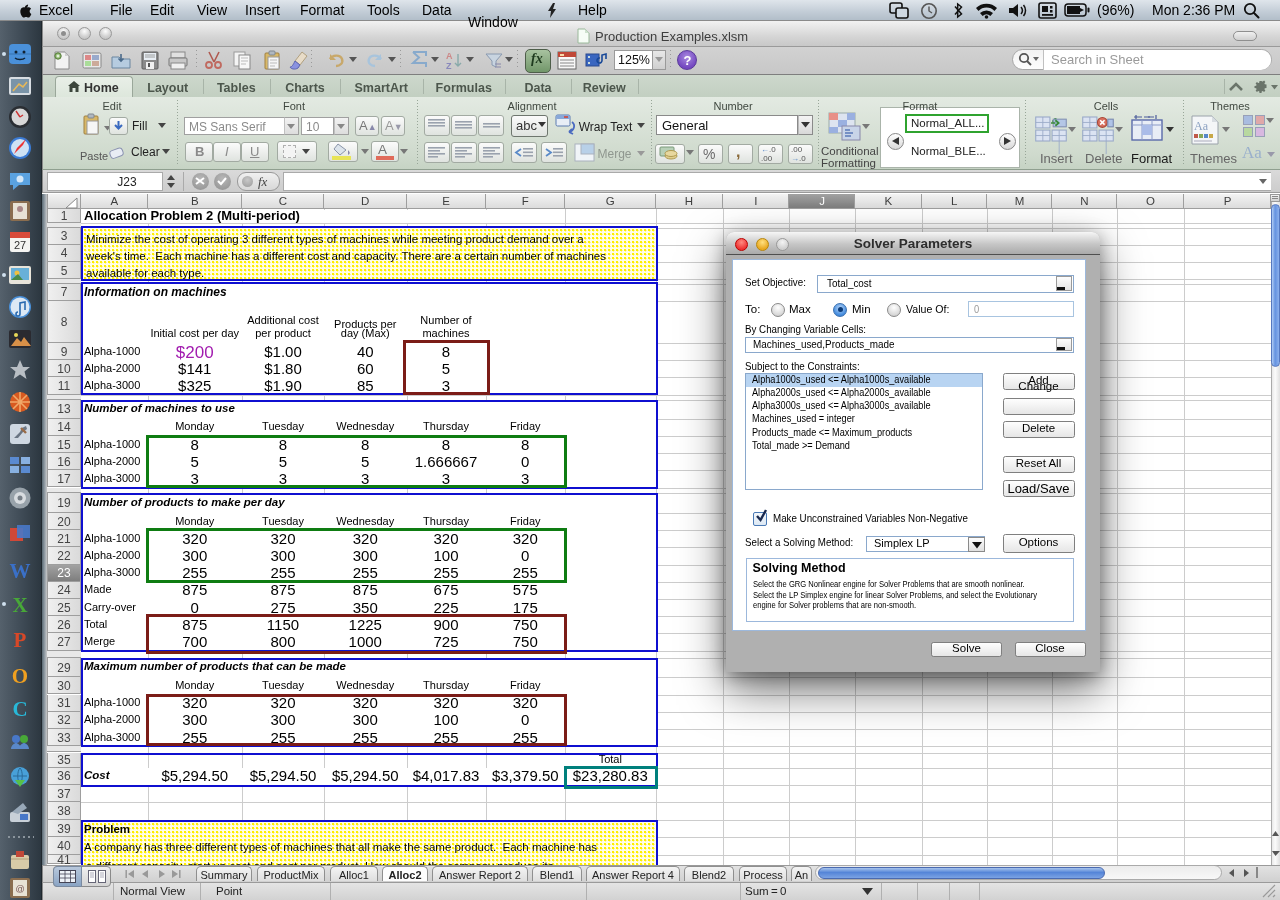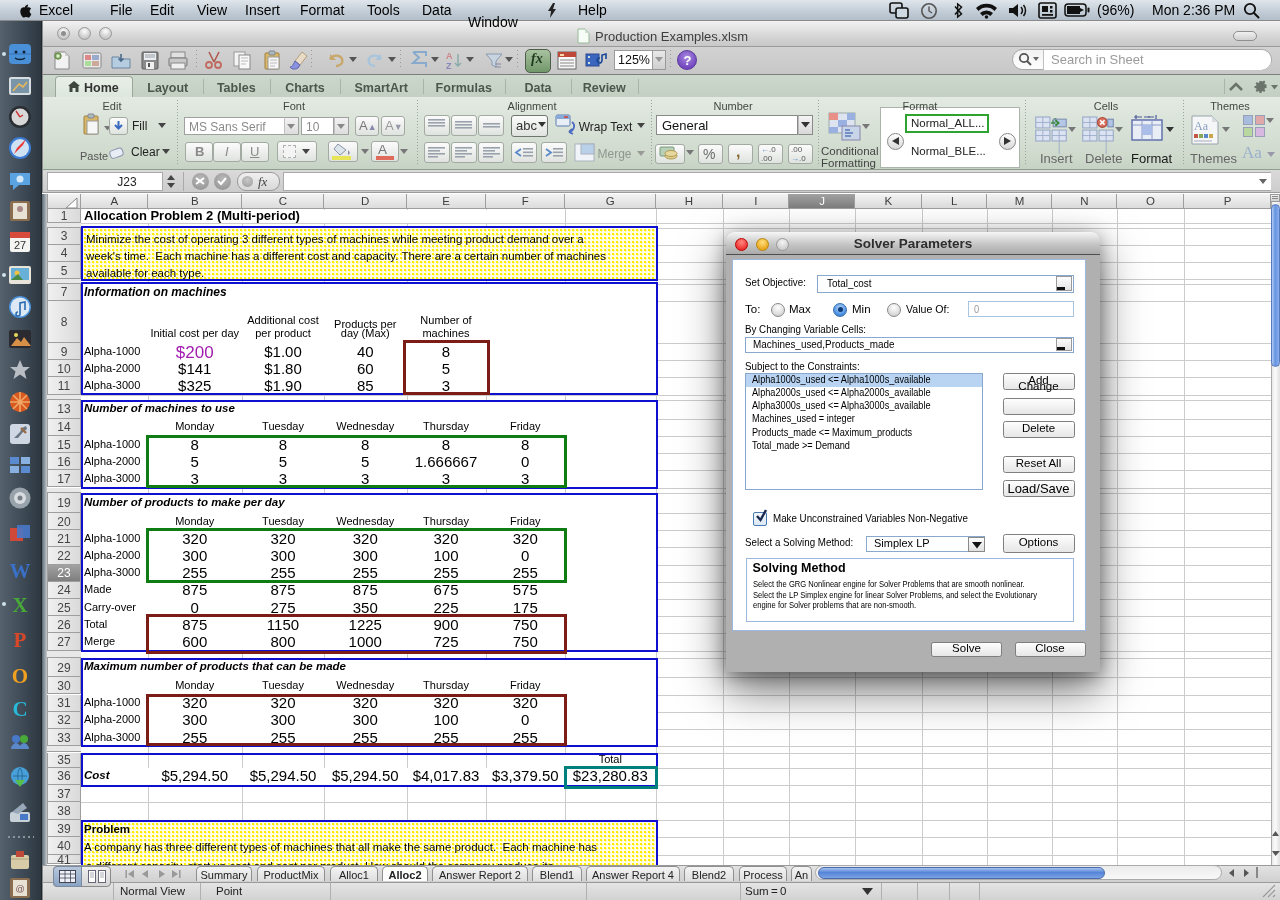--- a/index.html
+++ b/index.html
@@ -933,21 +933,21 @@
 <div class="t ctr" style="left:365.25px;top:598.6px;font-size:15px;color:#000;z-index:7;">350</div>
 <div class="t ctr" style="left:446px;top:598.6px;font-size:15px;color:#000;z-index:7;">225</div>
 <div class="t ctr" style="left:525.25px;top:598.6px;font-size:15px;color:#000;z-index:7;">175</div>
 <div class="t" style="left:84px;top:617.8px;font-size:11px;color:#000;z-index:7;">Total</div>
 <div class="t ctr" style="left:194.75px;top:615.8px;font-size:15px;color:#000;z-index:7;">875</div>
 <div class="t ctr" style="left:283px;top:615.8px;font-size:15px;color:#000;z-index:7;">1150</div>
 <div class="t ctr" style="left:365.25px;top:615.8px;font-size:15px;color:#000;z-index:7;">1225</div>
 <div class="t ctr" style="left:446px;top:615.8px;font-size:15px;color:#000;z-index:7;">900</div>
 <div class="t ctr" style="left:525.25px;top:615.8px;font-size:15px;color:#000;z-index:7;">750</div>
 <div class="t" style="left:84px;top:635px;font-size:11px;color:#000;z-index:7;">Merge</div>
-<div class="t ctr" style="left:194.75px;top:633px;font-size:15px;color:#000;z-index:7;">600</div>
+<div class="t ctr" style="left:194.75px;top:633px;font-size:15px;color:#000;z-index:7;">700</div>
 <div class="t ctr" style="left:283px;top:633px;font-size:15px;color:#000;z-index:7;">800</div>
 <div class="t ctr" style="left:365.25px;top:633px;font-size:15px;color:#000;z-index:7;">1000</div>
 <div class="t ctr" style="left:446px;top:633px;font-size:15px;color:#000;z-index:7;">725</div>
 <div class="t ctr" style="left:525.25px;top:633px;font-size:15px;color:#000;z-index:7;">750</div>
 <div class="t" style="left:84px;top:660.4px;font-size:11.5px;font-weight:bold;font-style:italic;color:#000;z-index:7;">Maximum number of products that can be made</div>
 <div class="t" style="left:84px;top:696.1px;font-size:11px;color:#000;z-index:7;">Alpha-1000</div>
 <div class="t ctr" style="left:194.75px;top:694.1px;font-size:15px;color:#000;z-index:7;">320</div>
 <div class="t ctr" style="left:283px;top:694.1px;font-size:15px;color:#000;z-index:7;">320</div>
 <div class="t ctr" style="left:365.25px;top:694.1px;font-size:15px;color:#000;z-index:7;">320</div>
 <div class="t ctr" style="left:446px;top:694.1px;font-size:15px;color:#000;z-index:7;">320</div>

